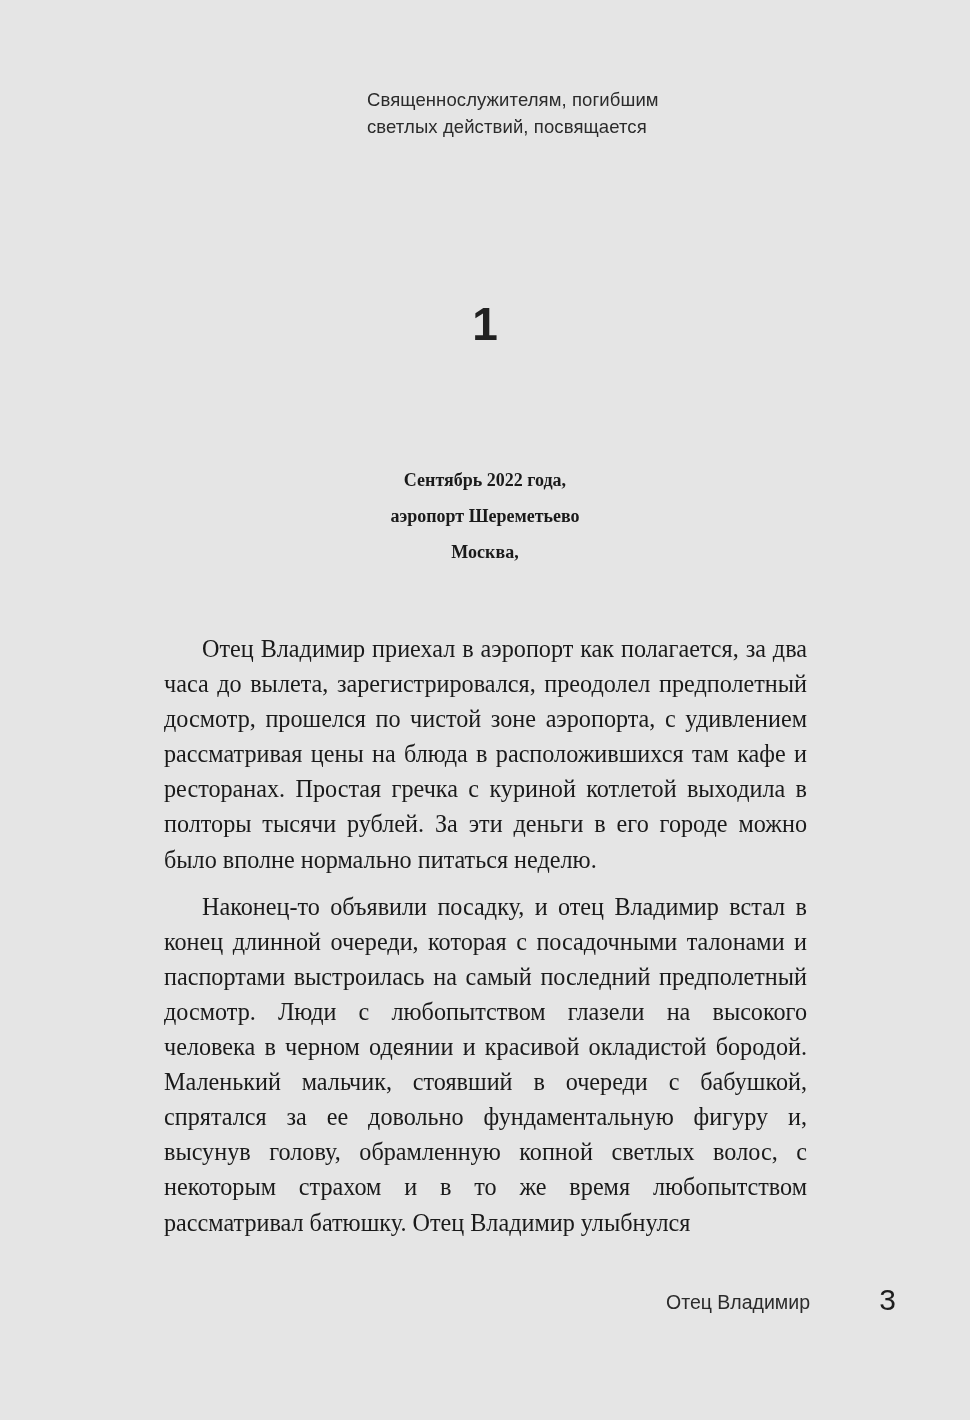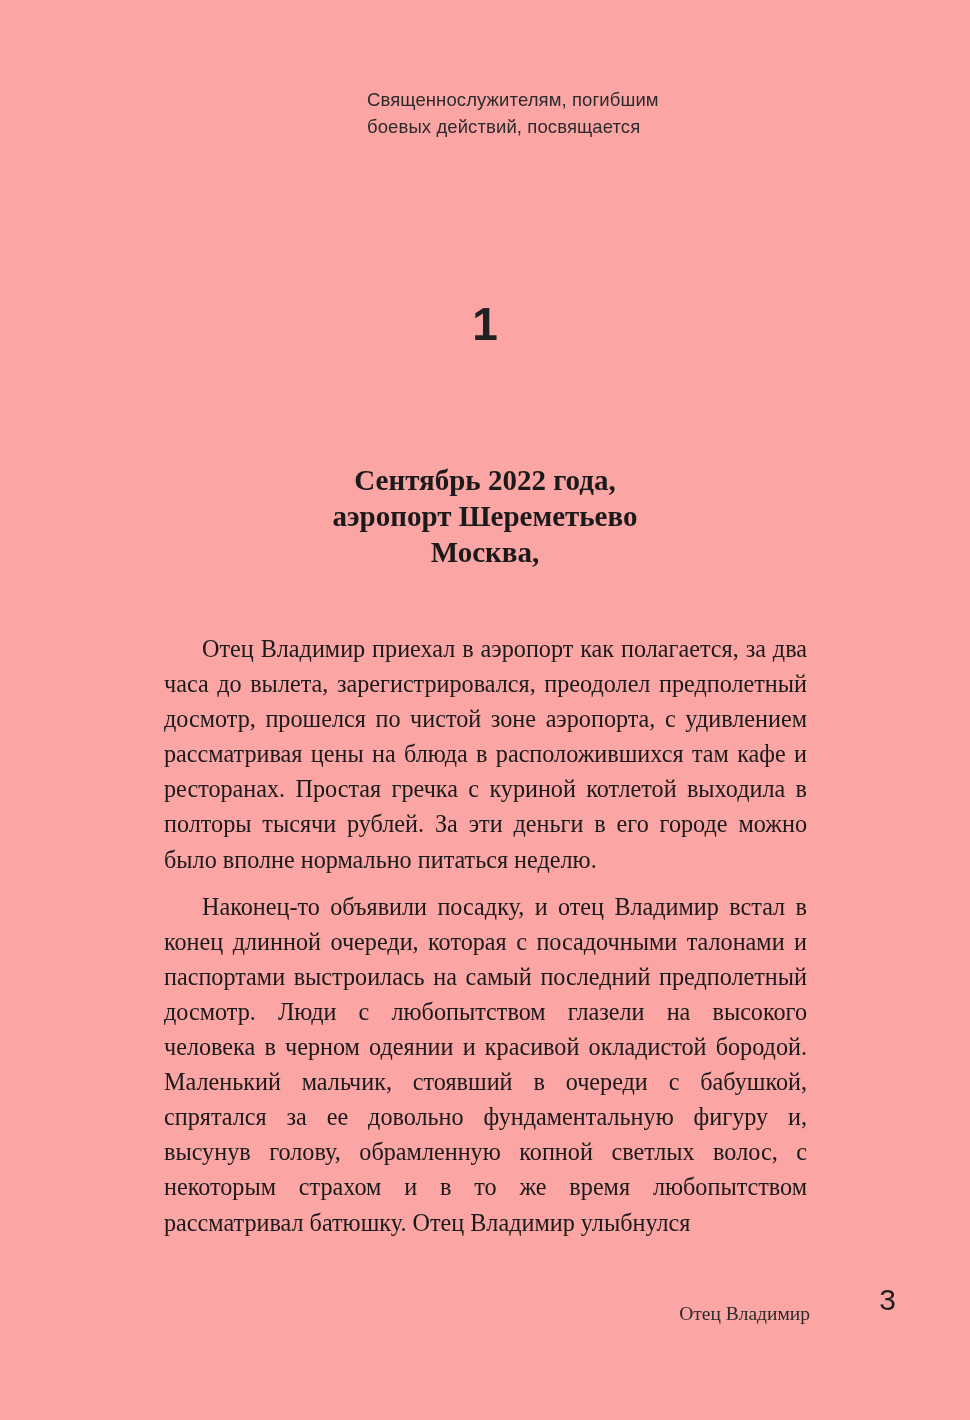--- a/index.html
+++ b/index.html
@@ -14,21 +14,21 @@
     position: relative;
     overflow: hidden;
     font-family: "Liberation Serif", "DejaVu Serif", serif;
     color: #1a1a1a;
     -webkit-font-smoothing: antialiased;
   }
 
   .page {
     position: absolute;
     inset: 0;
-    background: #fca5a5;
+    background: #e5e5e5;
   }
 
   
   .dedication {
     position: absolute;
     left: 367px;
     top: 86px;
     width: 420px;
     font-family: "Liberation Sans", "DejaVu Sans", sans-serif;
     font-size: 18.5px;
@@ -54,21 +54,21 @@
 
   
   .section-heading {
     position: absolute;
     left: 0;
     right: 0;
     top: 462px;
     text-align: center;
     font-family: "Liberation Serif", "DejaVu Serif", serif;
     font-weight: bold;
-    font-size: 29px;
+    font-size: 18px;
     line-height: 36px;
     color: #1a1a1a;
   }
 
   
   .body-text {
     position: absolute;
     left: 152px;
     top: 619px;
     width: 667px;
@@ -88,22 +88,22 @@
   .footer {
     position: absolute;
     left: 152px;
     top: 1286px;
     width: 744px;
     height: 44px;
   }
   .running-head {
     position: absolute;
     right: 86px;
-    top: 16px;
-    font-family: Liberation Serif, serif;
+    top: 4px;
+    font-family: Liberation Sans, sans-serif;
     font-size: 19.5px;
     line-height: 24px;
     color: #2b2b2b;
     white-space: nowrap;
   }
   .page-number {
     position: absolute;
     right: 0;
     top: -4px;
     width: 40px;
@@ -114,21 +114,21 @@
     color: #1f1f1f;
   }
 </style>
 </head>
 <body>
 
 <div class="page">
 
   <div class="dedication">
     <div>Священнослужителям, погибшим</div>
-    <div>боевых действий, посвящается</div>
+    <div>светлых действий, посвящается</div>
   </div>
 
   <div class="chapter-number">1</div>
 
   <div class="section-heading">
     <div>Сентябрь 2022 года,</div>
     <div>аэропорт Шереметьево</div>
     <div>Москва,</div>
   </div>
 

